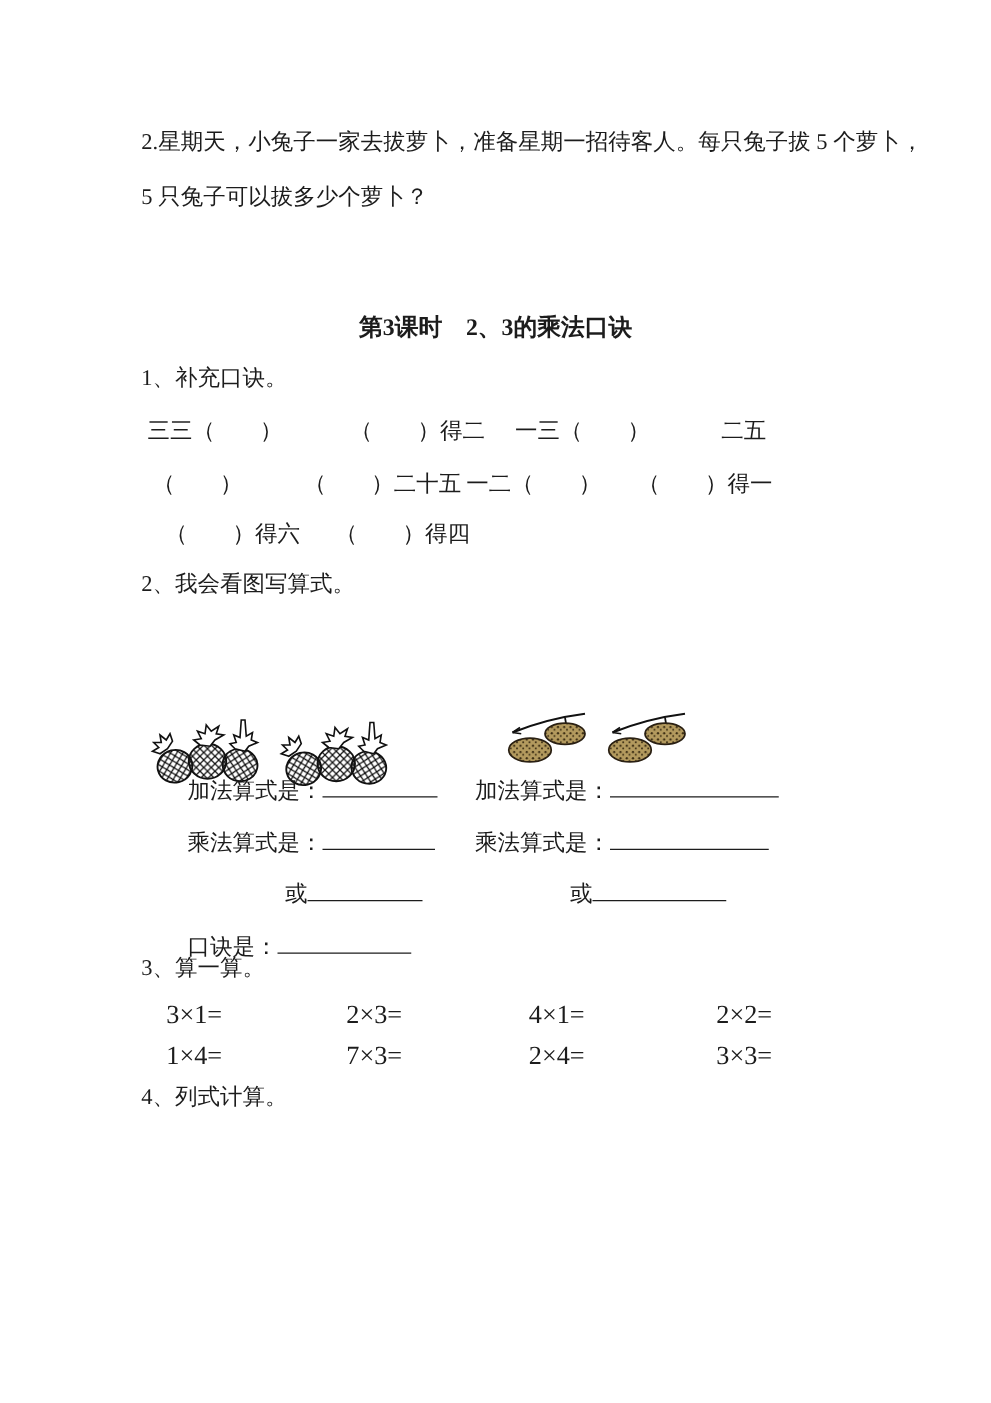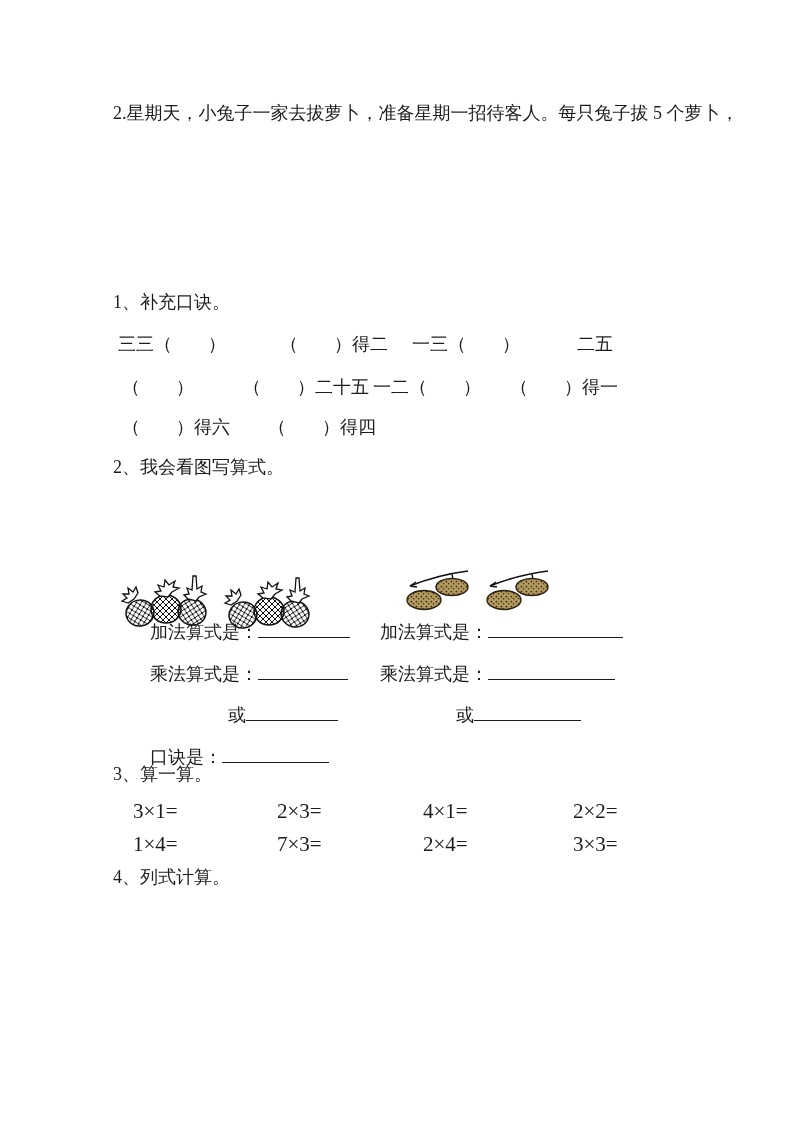--- a/index.html
+++ b/index.html
@@ -29,38 +29,40 @@
   .w127{width:127px}.w135{width:135px}.w146{width:146px}
   .eq{position:absolute;font-size:21px;}
   svg{display:block;}
 </style>
 </head>
 <body>
 
 <div class="page">
 
   <div class="abs" style="left:113px;top:103px">2.星期天，小兔子一家去拔萝卜，准备星期一招待客人。每只兔子拔 5 个萝卜，</div>
+  <div class="abs" style="left:113px;top:147px">5 只兔子可以拔多少个萝卜？</div>
 
+  <div class="abs title" style="top:252px">第3课时　2、3的乘法口诀</div>
 
   <div class="abs" style="left:113px;top:292px">1、补充口诀。</div>
 
   <div>
     <span class="abs" style="left:118px;top:334px">三三（　　）</span>
     <span class="abs" style="left:280px;top:334px">（　　）得二</span>
     <span class="abs" style="left:412px;top:334px">一三（　　）</span>
     <span class="abs" style="left:577px;top:334px">二五</span>
   </div>
   <div>
     <span class="abs" style="left:122px;top:377px">（　　）</span>
     <span class="abs" style="left:243px;top:377px">（　　）二十五</span>
     <span class="abs" style="left:373px;top:377px">一二（　　）</span>
     <span class="abs" style="left:510px;top:377px">（　　）得一</span>
   </div>
   <div>
-    <span class="abs" style="left:122px;top:417px">（　　）得六</span>
+    <span class="abs" style="left:132px;top:417px">（　　）得六</span>
     <span class="abs" style="left:268px;top:417px">（　　）得四</span>
   </div>
 
   <div class="abs" style="left:113px;top:457px">2、我会看图写算式。</div>
 
   <div class="abs" style="left:118px;top:520px">
     <svg width="196" height="74" viewBox="0 0 196 74">
       <defs>
         <pattern id="hatch" width="6" height="6" patternUnits="userSpaceOnUse">
           <path d="M0,6 L6,0 M0,0 L6,6" stroke="#111111" stroke-width="1" fill="none"></path>

